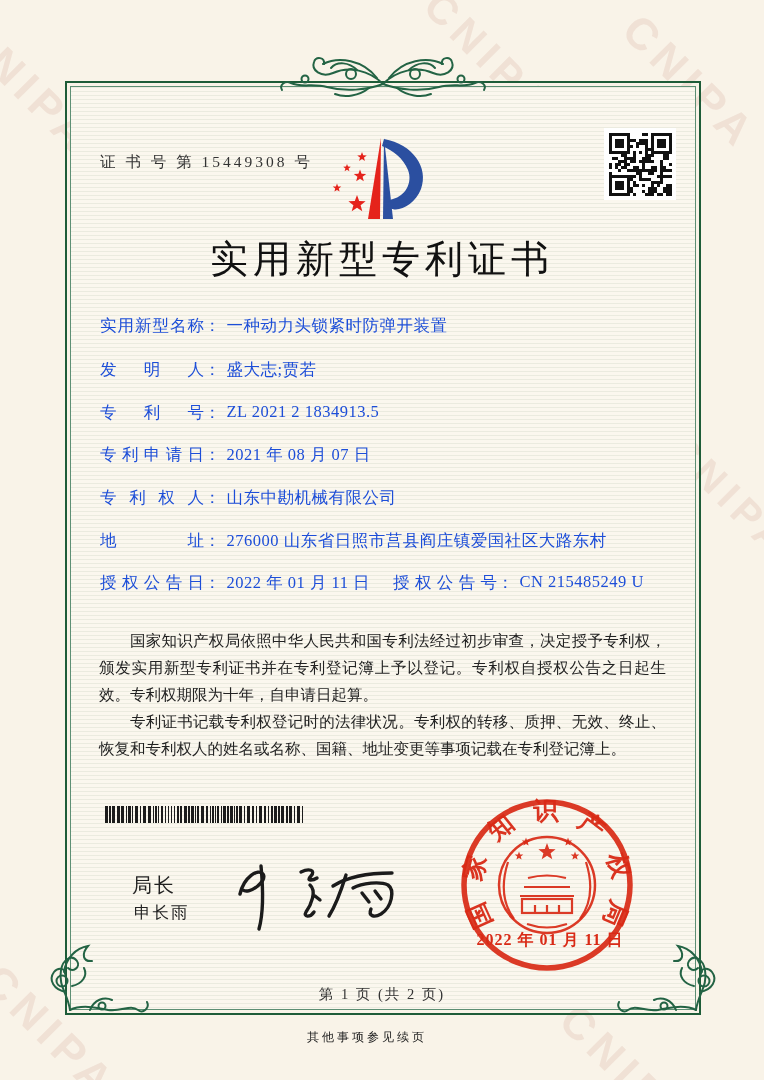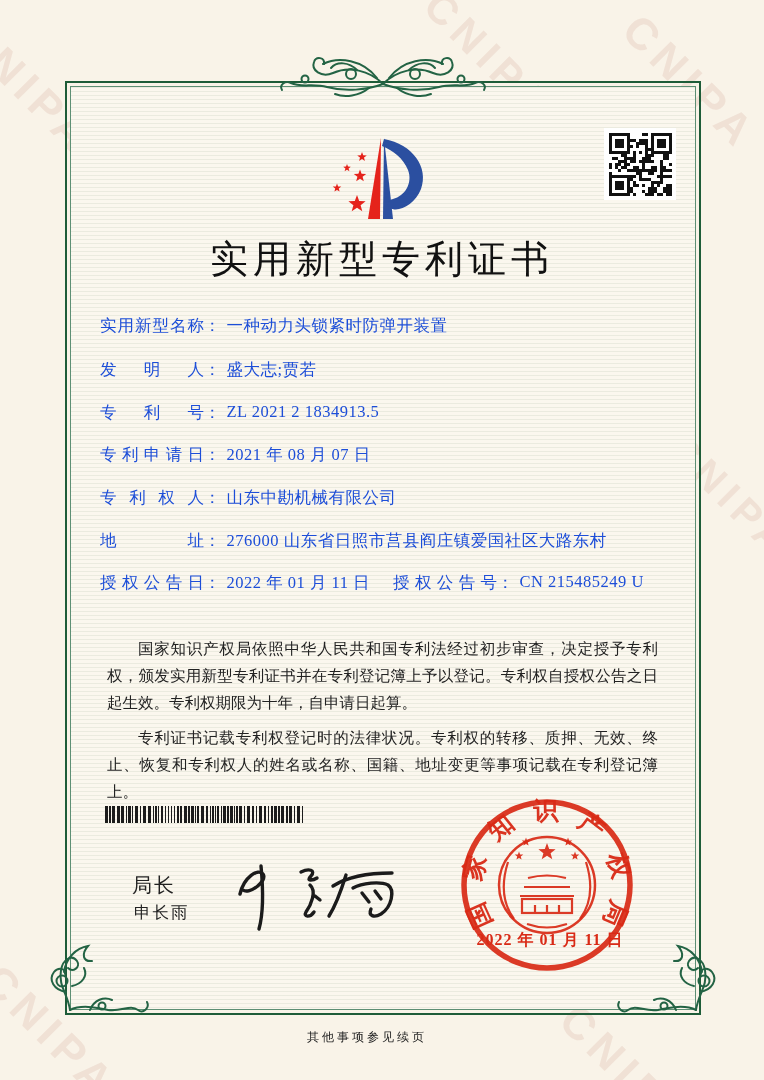--- a/index.html
+++ b/index.html
@@ -51,21 +51,21 @@
     -moz-text-align-last:justify;vertical-align:top;
   }
   .fcolon{display:inline-block;vertical-align:top;margin-right:6px;}
   .fvalue{display:inline-block;vertical-align:top;letter-spacing:0.5px;}
   .fgroup2{position:absolute;left:293px;top:0;white-space:nowrap;}
   
   .body-text{
     position:absolute;left:99px;top:627px;width:567px;
     font-size:15.5px;line-height:27px;text-align:justify;color:#222;
   }
-  .body-text p{margin:8px;text-indent:2em;}
+  .body-text p{margin:0;text-indent:2em;}
   
   .barcode-svg{position:absolute;left:105px;top:806px;}
   
   .signoff-title{position:absolute;left:96px;top:872px;font-size:20px;letter-spacing:2px;color:#222;margin-left:36px;}
   .signoff-name{position:absolute;left:109px;top:902px;font-size:16.5px;letter-spacing:2px;color:#222;margin-left:25px;}
   .sig-svg{position:absolute;left:225px;top:845px;}
   
   .seal-svg{position:absolute;left:452px;top:792px;}
   .seal-date{
     position:absolute;left:462px;top:930px;width:176px;text-align:center;
@@ -121,20 +121,21 @@
         <circle cx="-78" cy="-3" r="3.5"></circle>
         <path d="M-14,6 C-24,14 -38,16 -48,12"></path>
       </g>
     </defs>
     <use href="#corner-flourish" transform="translate(68,1012)"></use>
     <use href="#corner-flourish" transform="translate(698,1012) scale(-1,1)"></use>
     <use href="#h-flourish" transform="translate(383,82) scale(-1,1)"></use>
     <use href="#h-flourish" transform="translate(383,82)"></use>
   </svg>
 
+  <div class="cert-no">证 书 号 第 15449308 号</div>
 
   <svg class="logo-svg" width="120" height="92" viewBox="0 0 120 92">
     <polygon points="56,6 43,87 55,87" fill="#e5231b"></polygon>
     <polygon points="59,6 58,87 68,87" fill="#2b4fa0"></polygon>
     <path d="M59,7 C88,12 104,36 96,57 C90,73 73,81 65,76 C61,73 63,68 68,67 C80,64 88,51 83,38 C78,26 69,19 57,14 Z" fill="#2b4fa0"></path>
     <g id="logo-stars" fill="#e5231b">
         <path d="M37.0,20.0L38.2,23.3L41.8,23.5L39.0,25.6L39.9,29.0L37.0,27.1L34.1,29.0L35.0,25.6L32.2,23.5L35.8,23.3Z"></path>
         <path d="M22.0,32.0L23.0,34.6L25.8,34.8L23.6,36.5L24.4,39.2L22.0,37.7L19.6,39.2L20.4,36.5L18.2,34.8L21.0,34.6Z"></path>
         <path d="M35.0,37.5L36.6,41.8L41.2,42.0L37.6,44.8L38.8,49.3L35.0,46.7L31.2,49.3L32.4,44.8L28.8,42.0L33.4,41.8Z"></path>
         <path d="M12.0,51.5L13.1,54.5L16.3,54.6L13.8,56.6L14.6,59.6L12.0,57.9L9.4,59.6L10.2,56.6L7.7,54.6L10.9,54.5Z"></path>
@@ -426,15 +427,16 @@
         <rect x="70" y="107" width="50" height="14" fill="none"></rect>
         <path d="M83,121 v-8 M95,121 v-8 M107,121 v-8"></path>
         <path d="M56,70 C49,92 51,112 62,127"></path>
         <path d="M134,70 C141,92 139,112 128,127"></path>
         <path d="M75,132 Q95,139 115,132"></path>
       </g>
     </g>
   </svg>
   <div class="seal-date">2022 年 01 月 11 日</div>
 
+  <div class="page-indicator">第 1 页 (共 2 页)</div>
   <div class="continuation-note">其他事项参见续页</div>
 
 </div>
 
 </body></html>

